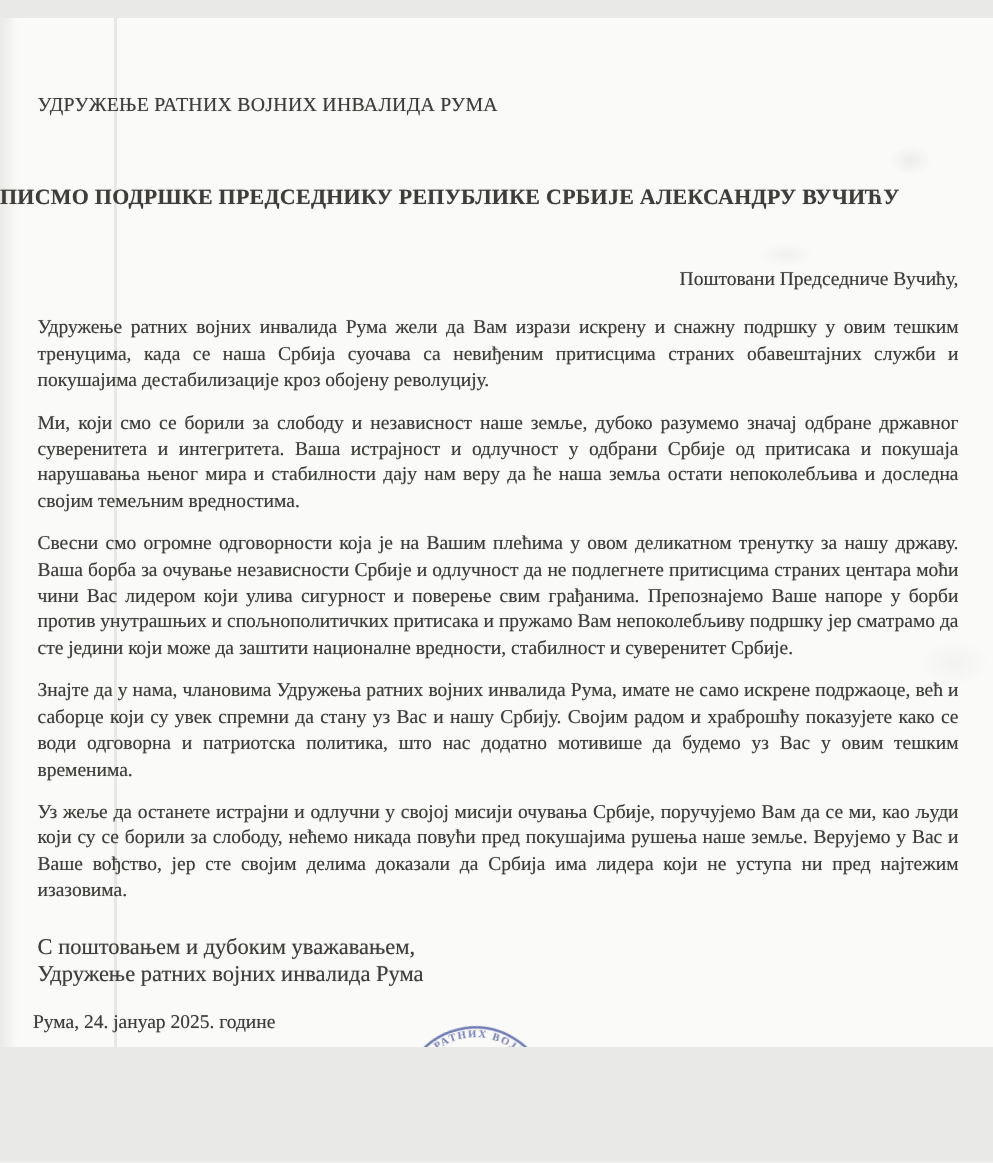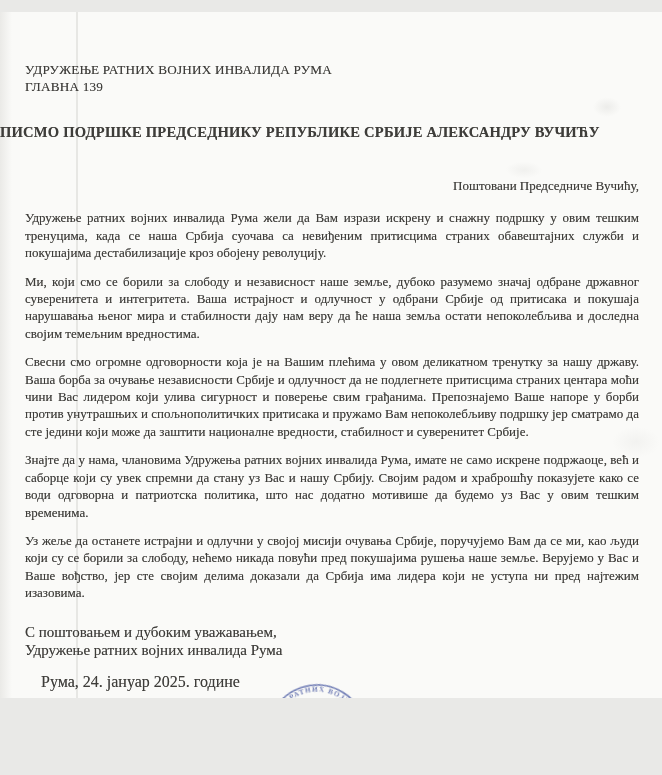--- a/index.html
+++ b/index.html
@@ -29,21 +29,21 @@
     position:absolute;left:0;top:112px;width:662px;margin:0;
     text-align:left;font-size:14.6px;font-weight:700;letter-spacing:0.2px;
   }
   .body-flow{
     position:absolute;left:25px;top:165px;width:614px;
     font-size:13px;line-height:17.4px;
   }
   .body-flow p{margin:0 0 11px 0;text-align:justify;}
   .body-flow p.salutation{margin-bottom:15px;text-align:right;}
   .closing{position:absolute;left:25px;top:612px;font-size:15px;line-height:17.6px;}
-  .dateline{position:absolute;left:41px;top:661px;font-size:16px;}
+  .dateline{position:absolute;left:22px;top:661px;font-size:13px;}
 
   .sign-org{
     position:absolute;left:310px;top:694px;
     font-size:13.2px;font-weight:700;letter-spacing:0.3px;white-space:nowrap;
   }
   .sign-name{
     position:absolute;left:437px;top:742px;width:122px;
     text-align:center;font-size:13px;
   }
   .signature-svg{position:absolute;left:383px;top:697px;z-index:3;}
@@ -52,21 +52,20 @@
 </style>
 </head>
 <body>
 
 <div class="page">
 
   <div class="scan-line"></div>
 
   <header class="sender txt">
     <div>УДРУЖЕЊЕ РАТНИХ ВОЈНИХ ИНВАЛИДА РУМА</div>
-    <div>ГЛАВНА 139</div>
   </header>
 
   <h1 class="title txt">ПИСМО ПОДРШКЕ ПРЕДСЕДНИКУ РЕПУБЛИКЕ СРБИЈЕ АЛЕКСАНДРУ ВУЧИЋУ</h1>
 
   <div class="body-flow txt">
     <p class="salutation">Поштовани Председниче Вучићу,</p>
     <p>Удружење ратних војних инвалида Рума жели да Вам изрази искрену и снажну подршку у овим тешким тренуцима, када се наша Србија суочава са невиђеним притисцима страних обавештајних служби и покушајима дестабилизације кроз обојену револуцију.</p>
     <p>Ми, који смо се борили за слободу и независност наше земље, дубоко разумемо значај одбране државног суверенитета и интегритета. Ваша истрајност и одлучност у одбрани Србије од притисака и покушаја нарушавања њеног мира и стабилности дају нам веру да ће наша земља остати непоколебљива и доследна својим темељним вредностима.</p>
     <p>Свесни смо огромне одговорности која је на Вашим плећима у овом деликатном тренутку за нашу државу. Ваша борба за очување независности Србије и одлучност да не подлегнете притисцима страних центара моћи чини Вас лидером који улива сигурност и поверење свим грађанима. Препознајемо Ваше напоре у борби против унутрашњих и спољнополитичких притисака и пружамо Вам непоколебљиву подршку јер сматрамо да сте једини који може да заштити националне вредности, стабилност и суверенитет Србије.</p>
     <p>Знајте да у нама, члановима Удружења ратних војних инвалида Рума, имате не само искрене подржаоце, већ и саборце који су увек спремни да стану уз Вас и нашу Србију. Својим радом и храброшћу показујете како се води одговорна и патриотска политика, што нас додатно мотивише да будемо уз Вас у овим тешким временима.</p>

